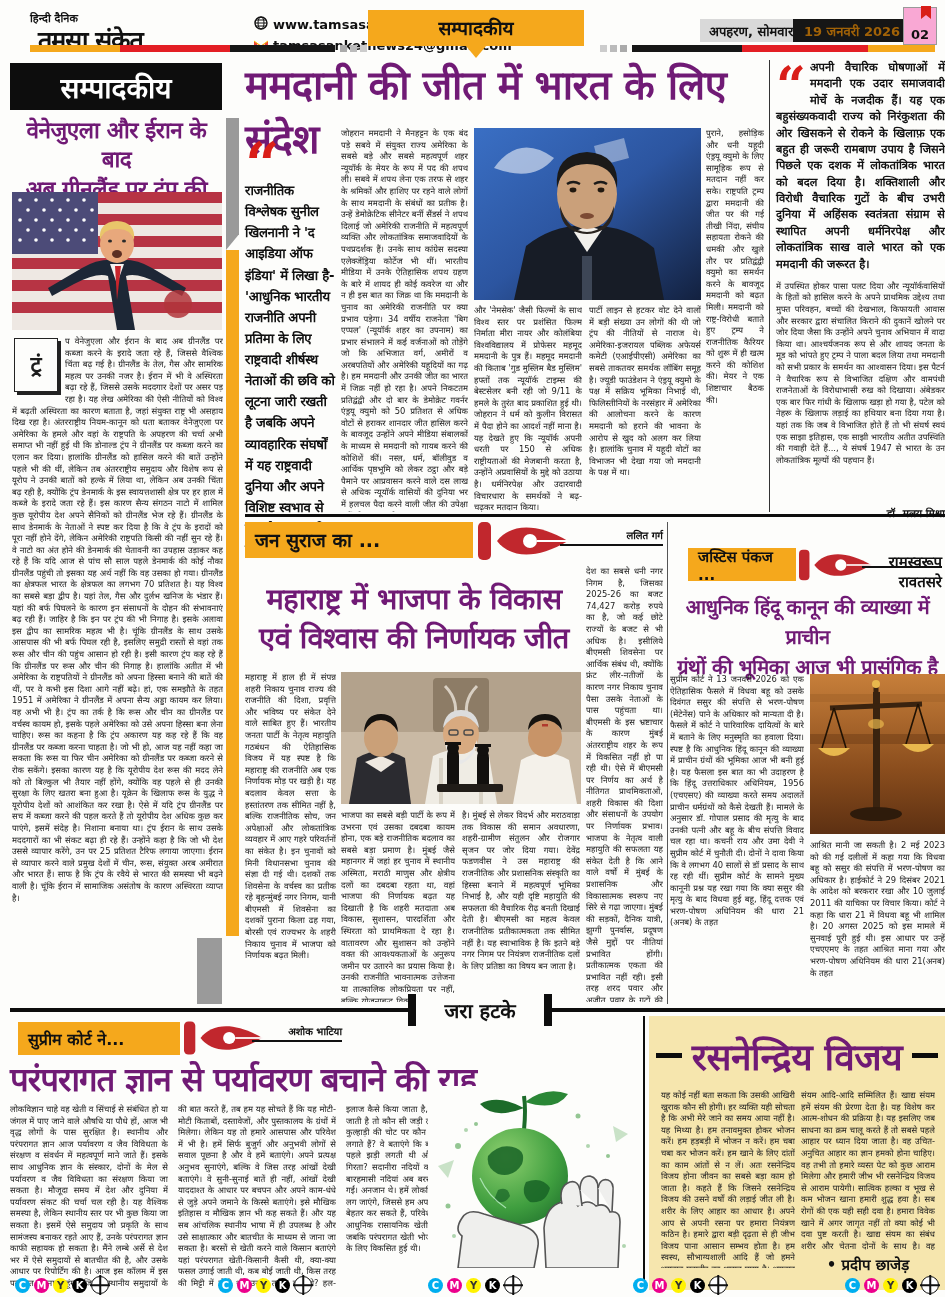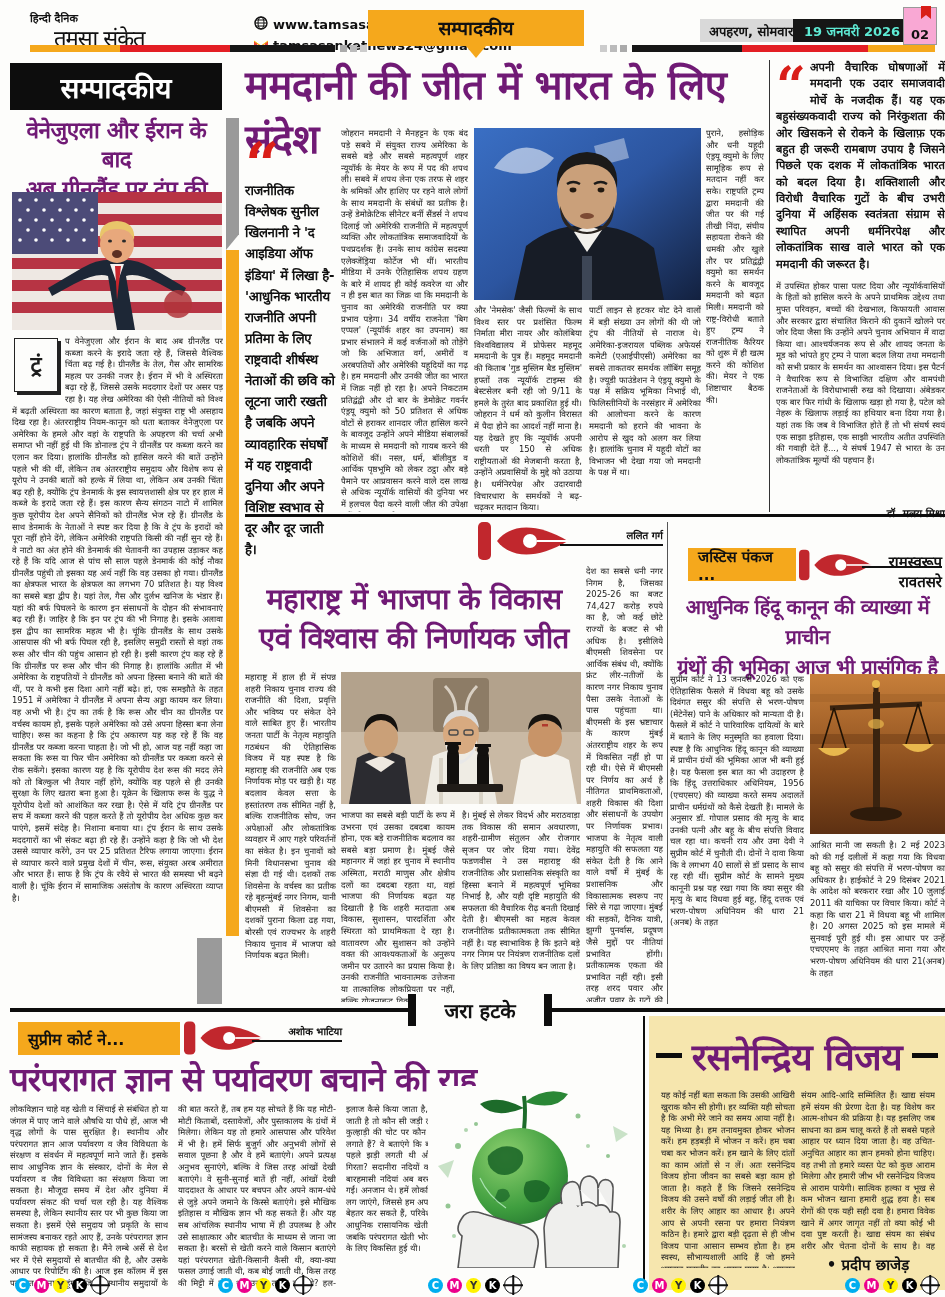--- a/index.html
+++ b/index.html
@@ -18,21 +18,21 @@
   .reg:after{content:"";position:absolute;top:50%;left:-2px;right:-2px;height:1.5px;background:#111;transform:translateY(-50%);}
   .vr{position:absolute;width:1px;background:#555;}
 </style>
 </head>
 <body>
 
 <div id="page">
 
   <div class="abs" style="left:30px;top:10px;">
     <div style="font-size:11px;font-weight:bold;">हिन्दी दैनिक</div>
-    <div style="font-size:22px;font-weight:normal;letter-spacing:-1px;margin-left:24px;margin-top:-3px;">तमसा संकेत</div>
+    <div style="font-size:25px;font-weight:bold;letter-spacing:-1px;margin-left:8px;margin-top:-3px;">तमसा संकेत</div>
   </div>
 
   <div class="abs" style="left:254px;top:15px;">
     <div style="display:flex;align-items:center;gap:5px;">
       <span>
         <svg width="14" height="14" viewBox="0 0 14 14">
             <circle cx="7" cy="7" r="6" fill="none" stroke="#111" stroke-width="1.4"></circle>
             <ellipse cx="7" cy="7" rx="3" ry="6" fill="none" stroke="#111" stroke-width="1"></ellipse>
             <line x1="1" y1="7" x2="13" y2="7" stroke="#111" stroke-width="1"></line>
             <line x1="2" y1="4" x2="12" y2="4" stroke="#111" stroke-width="1"></line>
@@ -54,21 +54,21 @@
 
   <div class="abs" style="left:368px;top:10px;width:216px;height:36px;background:#F5A81C;display:flex;align-items:center;justify-content:center;">
     <span style="font-size:19px;font-weight:bold;">सम्पादकीय</span>
   </div>
   <div class="abs" style="left:466px;top:46px;width:0;height:0;border-left:10px solid transparent;border-right:10px solid transparent;border-top:12px solid #F5A81C;"></div>
 
   <div class="abs" style="left:700px;top:19px;height:23px;background:#d9d9d9;display:flex;align-items:center;padding:0 9px;">
     <span style="font-size:13px;font-weight:bold;">अपहरण, सोमवार</span>
   </div>
   <div class="abs" style="left:793px;top:19px;height:23px;background:#161616;display:flex;align-items:center;padding:0 11px;">
-    <span style="font-size:13px;font-weight:bold;color:#5eead4;">19 जनवरी 2026</span>
+    <span style="font-size:13px;font-weight:bold;color:#a16207;">19 जनवरी 2026</span>
   </div>
 
   <div class="abs" style="left:903px;top:7px;width:32px;height:36px;background:#f9a8d4;border:1.5px solid #999;">
     <div class="abs" style="left:17px;top:-2px;width:10px;height:13px;background:#D91E18;clip-path:polygon(0 0,100% 0,100% 100%,50% 70%,0 100%);"></div>
     <div style="position:absolute;bottom:2px;width:100%;text-align:center;font-size:13px;font-weight:bold;">02</div>
   </div>
 
   <div class="abs" style="left:30px;top:45px;width:90px;height:7px;background:#F5A81C;"></div>
   <div class="abs" style="left:120px;top:45px;width:110px;height:7px;background:#E31E24;"></div>
   <div class="abs" style="left:230px;top:45px;width:105px;height:7px;background:#161616;"></div>
@@ -201,20 +201,23 @@
     <div style="font-size:11.3px;font-weight:bold;line-height:1.45;text-align:justify;">
       <span class="bigquote" style="float:left;font-size:52px;height:30px;margin:10px 4px 0 0;">“</span>
       <span>अपनी वैचारिक घोषणाओं में ममदानी एक उदार समाजवादी मोर्चे के नजदीक हैं। यह एक बहुसंख्यकवादी राज्य को निरंकुशता की ओर खिसकने से रोकने के खिलाफ़ एक बहुत ही जरूरी रामबाण उपाय है जिसने पिछले एक दशक में लोकतांत्रिक भारत को बदल दिया है। शक्तिशाली और विरोधी वैचारिक गुटों के बीच उभरी दुनिया में अहिंसक स्वतंत्रता संग्राम से स्थापित अपनी धर्मनिरपेक्ष और लोकतांत्रिक साख वाले भारत को एक ममदानी की जरूरत है।</span>
     </div>
     <div class="col" style="position:static;margin-top:8px;height:222px;">में उपस्थित होकर पासा पलट दिया और न्यूयॉर्कवासियों के हितों को हासिल करने के अपने प्राथमिक उद्देश्य तथा मुफ्त परिवहन, बच्चों की देखभाल, किफायती आवास और सरकार द्वारा संचालित किराने की दुकानें खोलने पर जोर दिया जैसा कि उन्होंने अपने चुनाव अभियान में वादा किया था। आश्चर्यजनक रूप से और शायद जनता के मूड को भांपते हुए ट्रम्प ने पाला बदल लिया तथा ममदानी को सभी प्रकार के समर्थन का आश्वासन दिया। इस पैटर्न ने वैचारिक रूप से विभाजित दक्षिण और वामपंथी राजनेताओं के विरोधाभासी रुख को दिखाया। अंबेडकर एक बार फिर गांधी के खिलाफ खड़ा हो गया है, पटेल को नेहरू के खिलाफ लड़ाई का हथियार बना दिया गया है। यहां तक कि जब वे विभाजित होते हैं तो भी संघर्ष स्वयं एक साझा इतिहास, एक साझी भारतीय अतीत उपस्थिति की गवाही देते हैं..., ये संघर्ष 1947 से भारत के उन लोकतांत्रिक मूल्यों की पहचान हैं।</div>
     <div style="text-align:right;font-size:10.5px;font-weight:bold;margin-top:3px;">डॉ. मलय मिश्रा</div>
   </div>
 
   <div class="abs" style="left:245px;top:514px;width:700px;height:3px;background:#0d0d0d;"></div>
 
+  <div class="kicker" style="left:245px;top:522px;width:228px;height:36px;font-size:19px;">
+      <span>जन सुराज का ...</span>
+    </div>
   <div class="abs" style="left:478px;top:520px;">
     <svg width="92" height="42" viewBox="0 0 92 42">
         <rect x="0" y="2" width="13" height="38" rx="5" fill="#C1272D"></rect>
         <path d="M19 21 C32 4 58 2 90 21 C58 40 32 38 19 21 Z" fill="#C1272D"></path>
         <circle cx="52" cy="21" r="7" fill="#fff"></circle>
         <line x1="59" y1="21" x2="90" y2="21" stroke="#fff" stroke-width="2"></line>
       </svg>
   </div>
   <div class="bylineline" style="left:560px;top:544px;width:103px;"></div>
   <div class="byline" style="left:570px;top:528px;width:93px;">ललित गर्ग</div>

